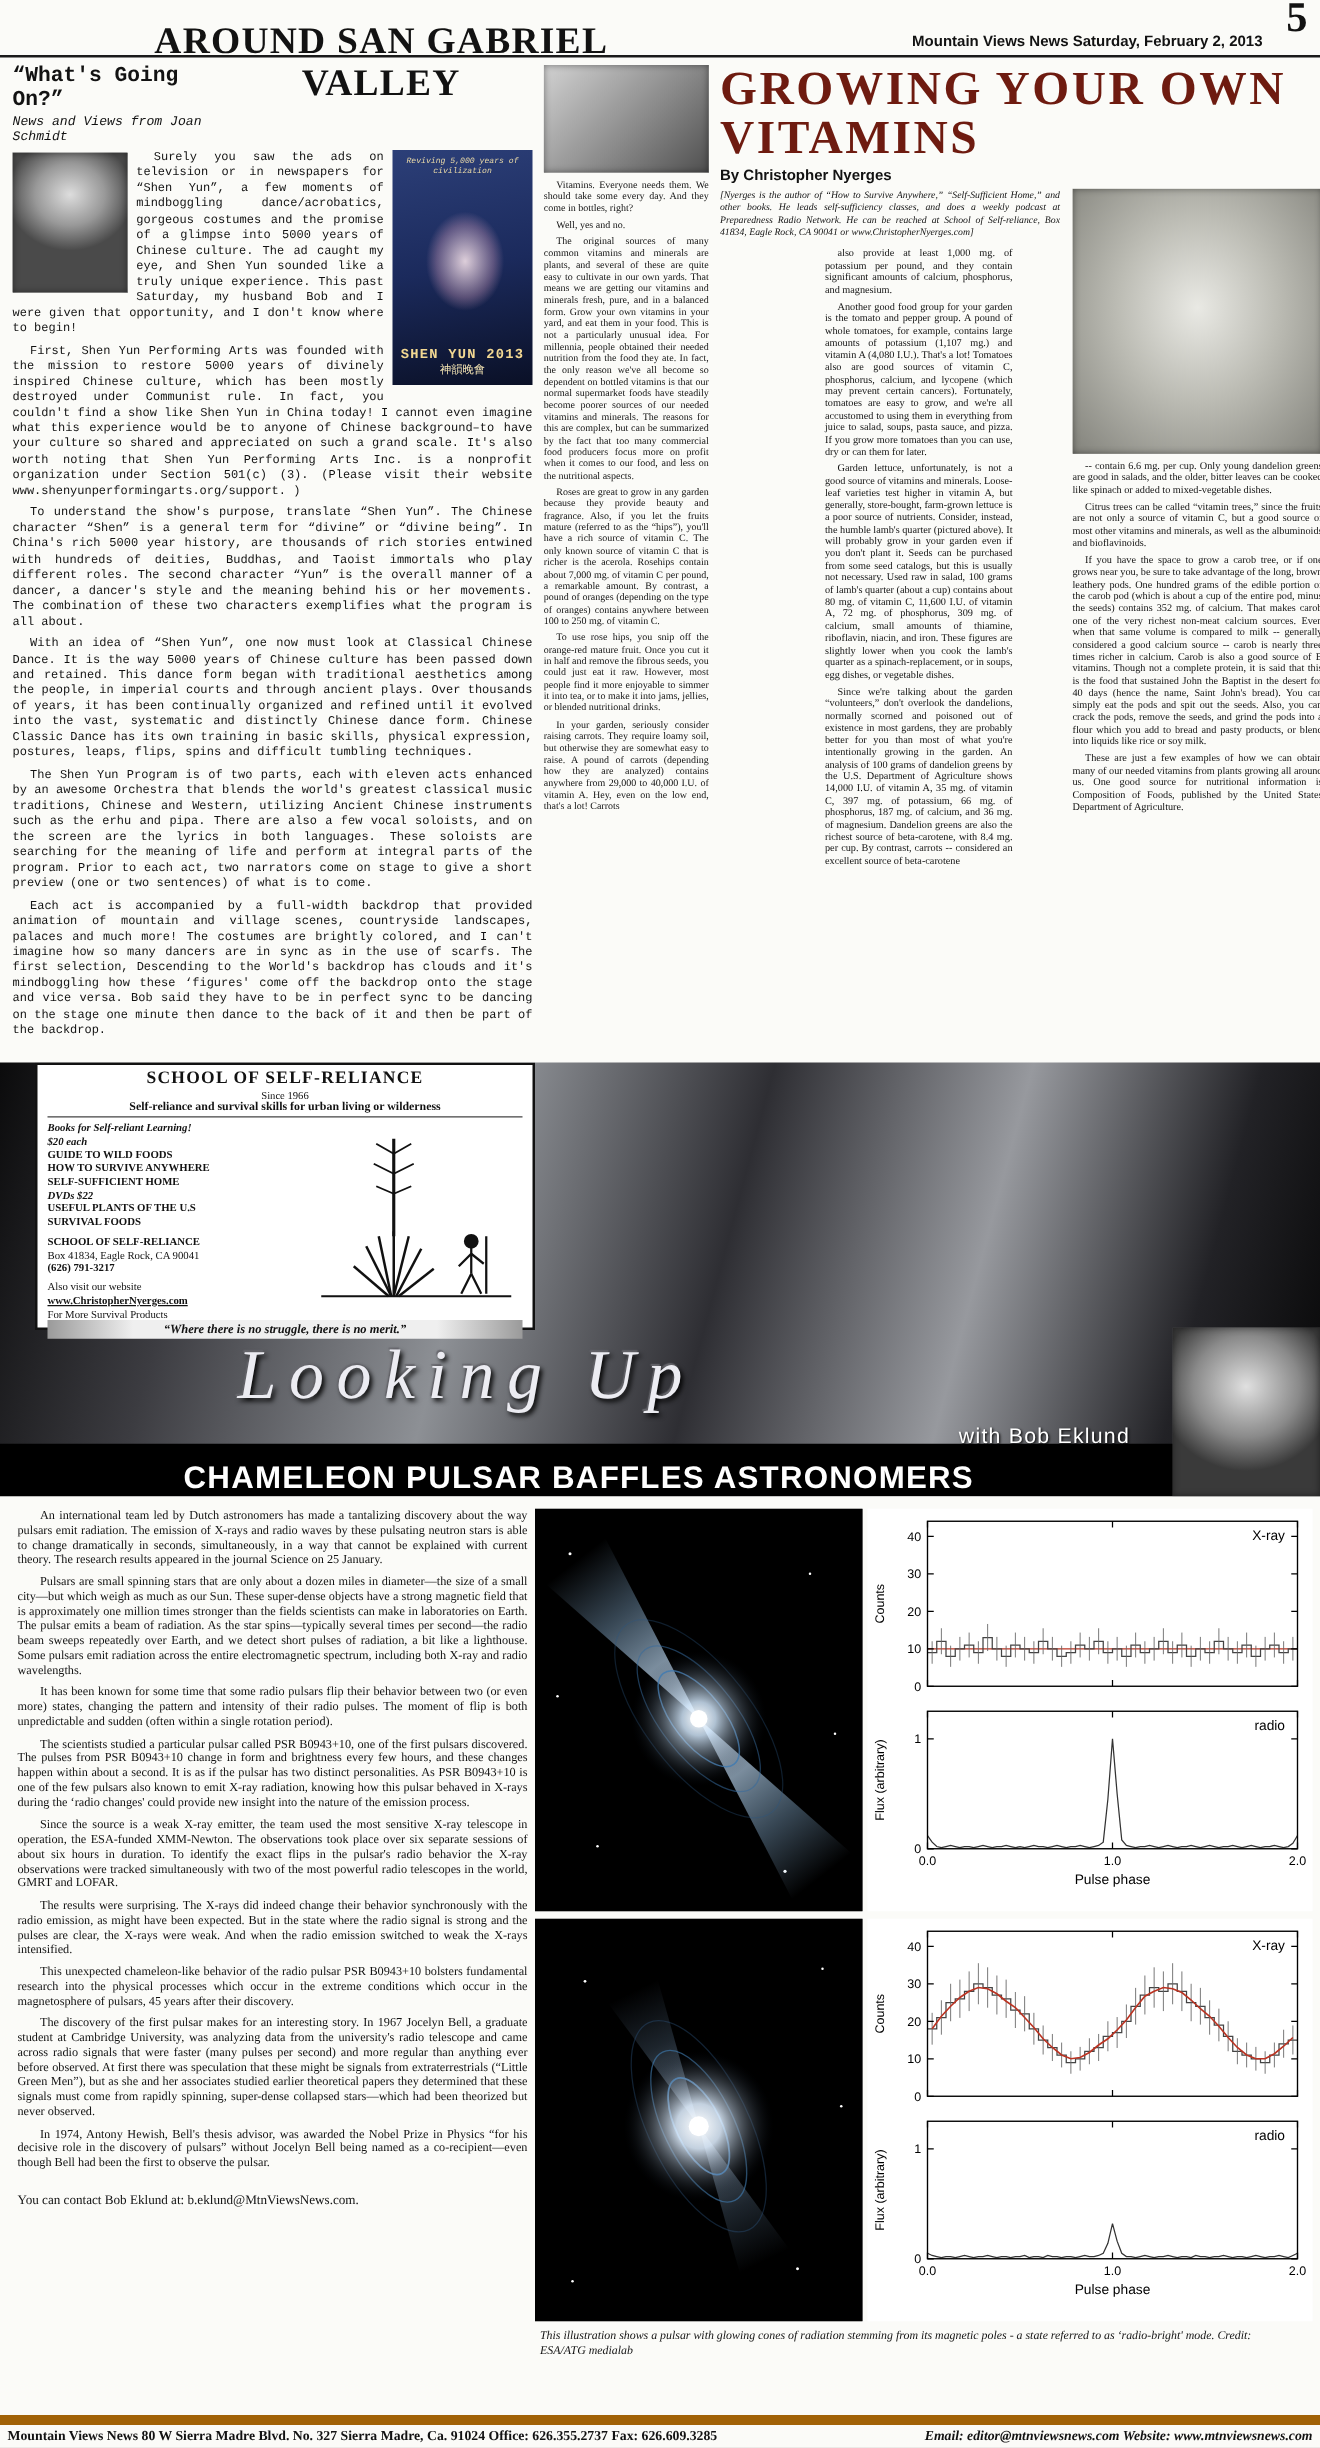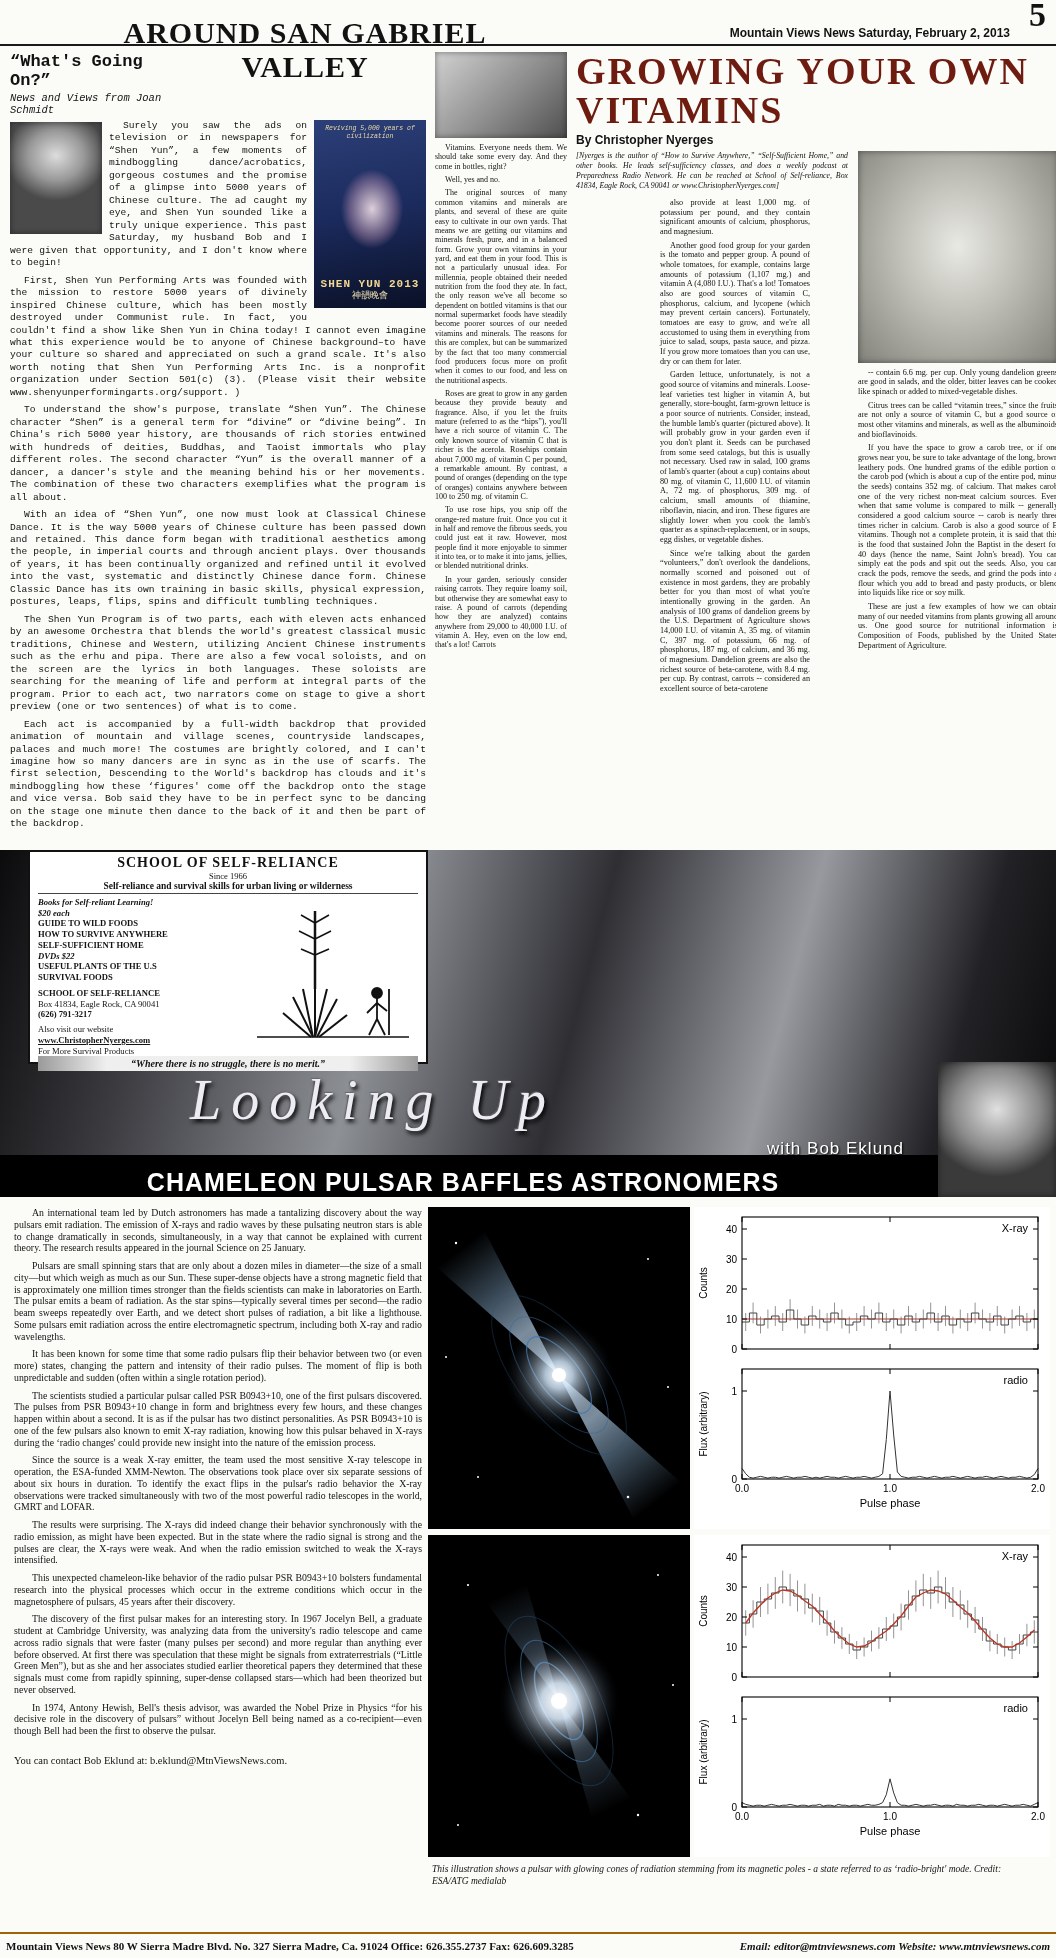--- a/index.html
+++ b/index.html
@@ -93,21 +93,21 @@
   .pulsar-text{width:408px;flex:none;font-size:9.8px;line-height:1.2;text-align:justify;}
   .pulsar-text p{margin:0 0 6px;text-indent:18px;}
   .pulsar-contact{margin-top:18px !important;text-indent:0 !important;font-size:10.5px;}
   .pulsar-figs{flex:1;}
   .fig-row{display:flex;gap:4px;margin-bottom:6px;}
   .pulsar-illo{width:262px;height:322px;background:#000;flex:none;}
   .chart-box{width:356px;height:322px;background:#fff;flex:none;}
   .fig-caption{font-size:9.5px;font-style:italic;line-height:1.3;margin:2px 0 0 4px;max-width:600px;}
 
   
-  footer{position:absolute;left:0;right:0;bottom:0;height:26px;border-top:2px solid #a16207;
+  footer{position:absolute;left:0;right:0;bottom:0;height:26px;border-top:8px solid #a16207;
          display:flex;justify-content:space-between;align-items:center;padding:0 6px;
          font-size:11px;font-weight:bold;background:#fbfbf8;}
   footer .f-right{font-style:italic;}
 </style>
 </head>
 <body>
 
 <div class="page">
 
   <header>

